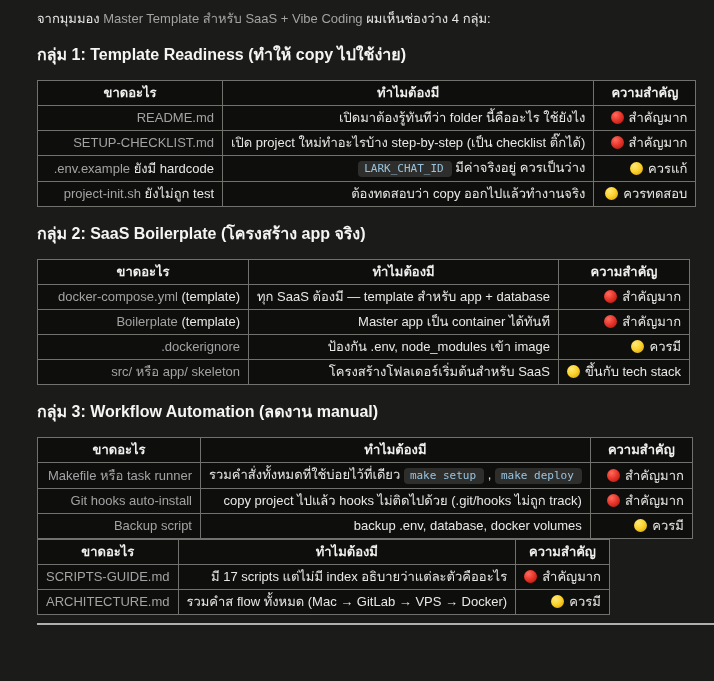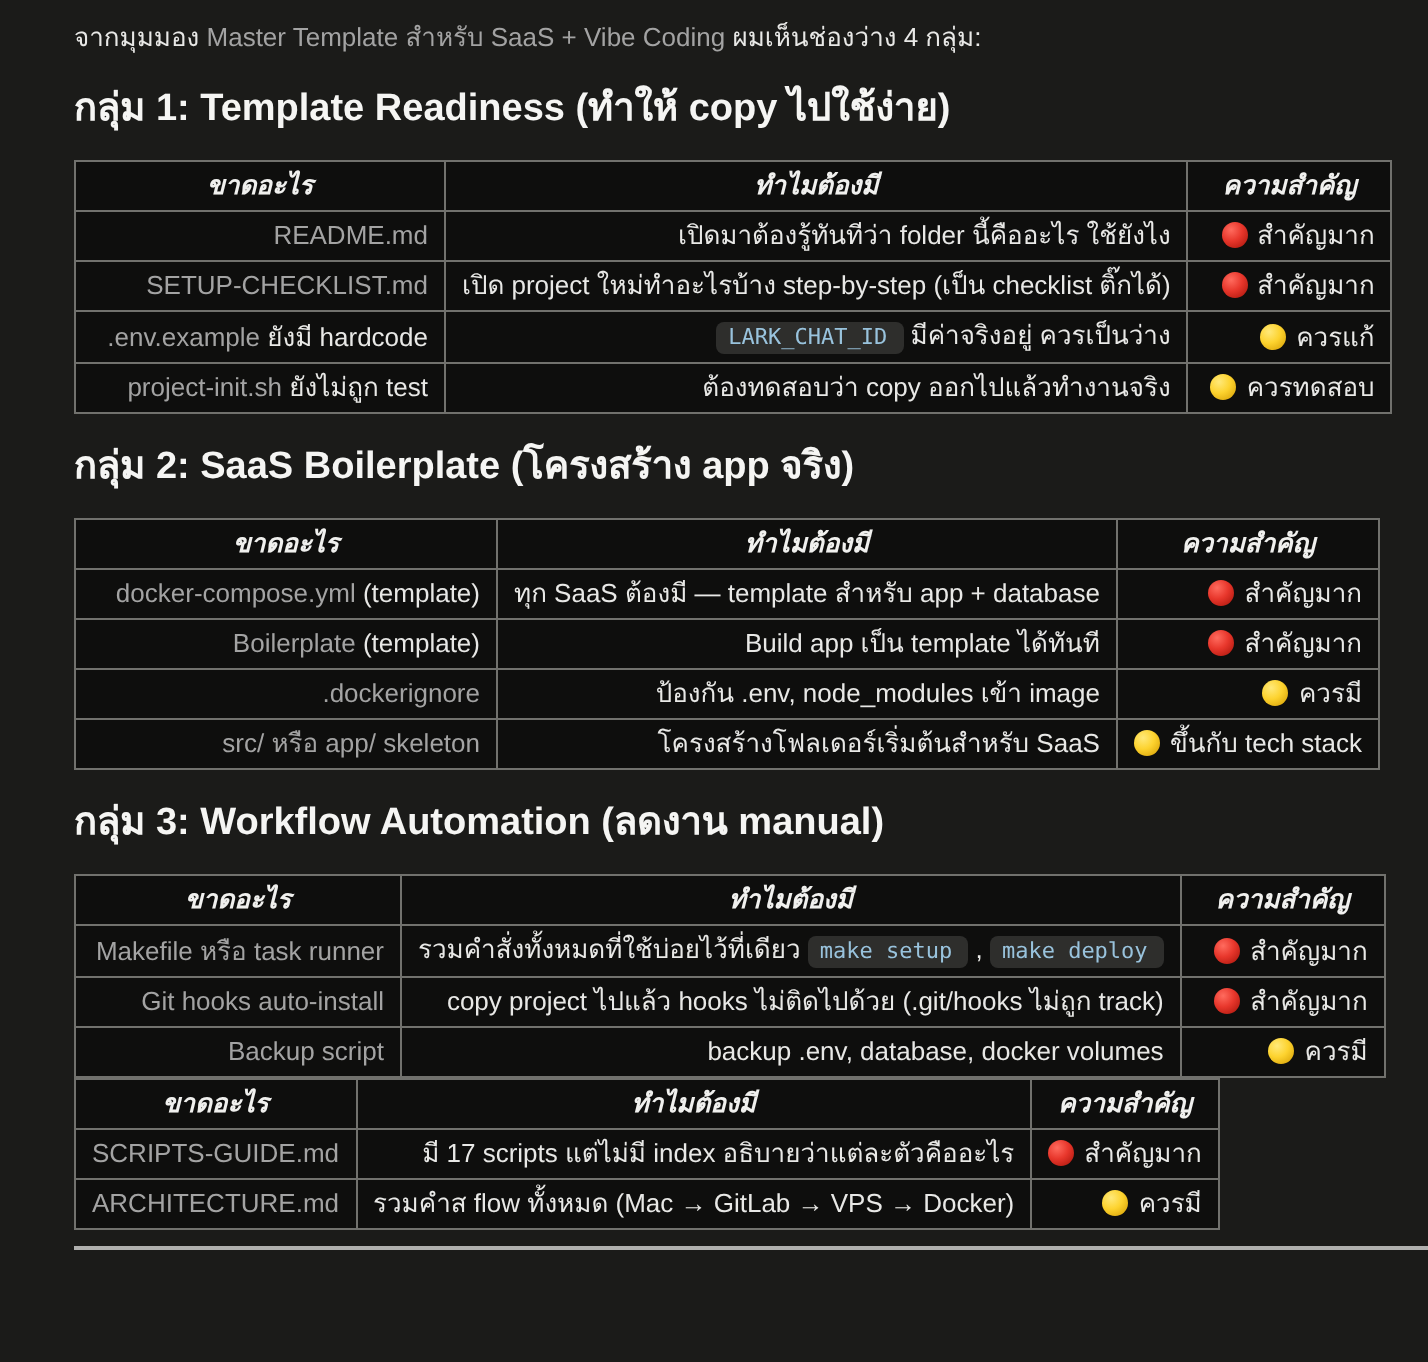--- a/index.html
+++ b/index.html
@@ -14,21 +14,21 @@
     font-size: 13px;
     padding: 10px 0 0 37px;
   }
   .intro {
     margin: 0;
     line-height: 18px;
     color: #e8e8e6;
   }
   .b { font-weight: 400; color: #a3a3a3; }
   .group-heading {
-    font-size: 19px;
+    font-size: 16px;
     line-height: 18px;
     font-weight: 700;
     color: #f5f5f3;
     margin: 18px 0 16px 0;
   }
   table.md-table {
     border-collapse: collapse;
     table-layout: fixed;
     margin: 0;
   }
@@ -39,21 +39,20 @@
     line-height: 18px;
     font-size: 13px;
     white-space: nowrap;
     overflow: hidden;
     text-align: right;
   }
   table.md-table th {
     font-weight: 700;
     text-align: center;
     color: #f0f0ee;
-    font-style: italic;
   }
   code.chip {
     font-family: "DejaVu Sans Mono", "Liberation Mono", monospace;
     font-size: 11px;
     background: #2e2e2c;
     color: var(--code-color, #99c3dd);
     padding: 1px 8px 2px 6px;
     border-radius: 4px;
   }
   .dot {
@@ -135,21 +134,21 @@
         </tr>
       </thead>
       <tbody>
         <tr>
           <td><span class="b">docker-compose.yml</span><span> (template)</span></td>
           <td><span>ทุก SaaS ต้องมี — template สำหรับ app + database</span></td>
           <td><span class="dot red"></span><span>สำคัญมาก</span></td>
         </tr>
         <tr>
           <td><span class="b">Boilerplate</span><span> (template)</span></td>
-          <td><span>Build app เป็น template ได้ทันที</span></td>
+          <td><span>Master app เป็น container ได้ทันที</span></td>
           <td><span class="dot red"></span><span>สำคัญมาก</span></td>
         </tr>
         <tr>
           <td><span class="b">.dockerignore</span></td>
           <td><span>ป้องกัน .env, node_modules เข้า image</span></td>
           <td><span class="dot yellow"></span><span>ควรมี</span></td>
         </tr>
         <tr>
           <td><span class="b">src/ หรือ app/ skeleton</span></td>
           <td><span>โครงสร้างโฟลเดอร์เริ่มต้นสำหรับ SaaS</span></td>

